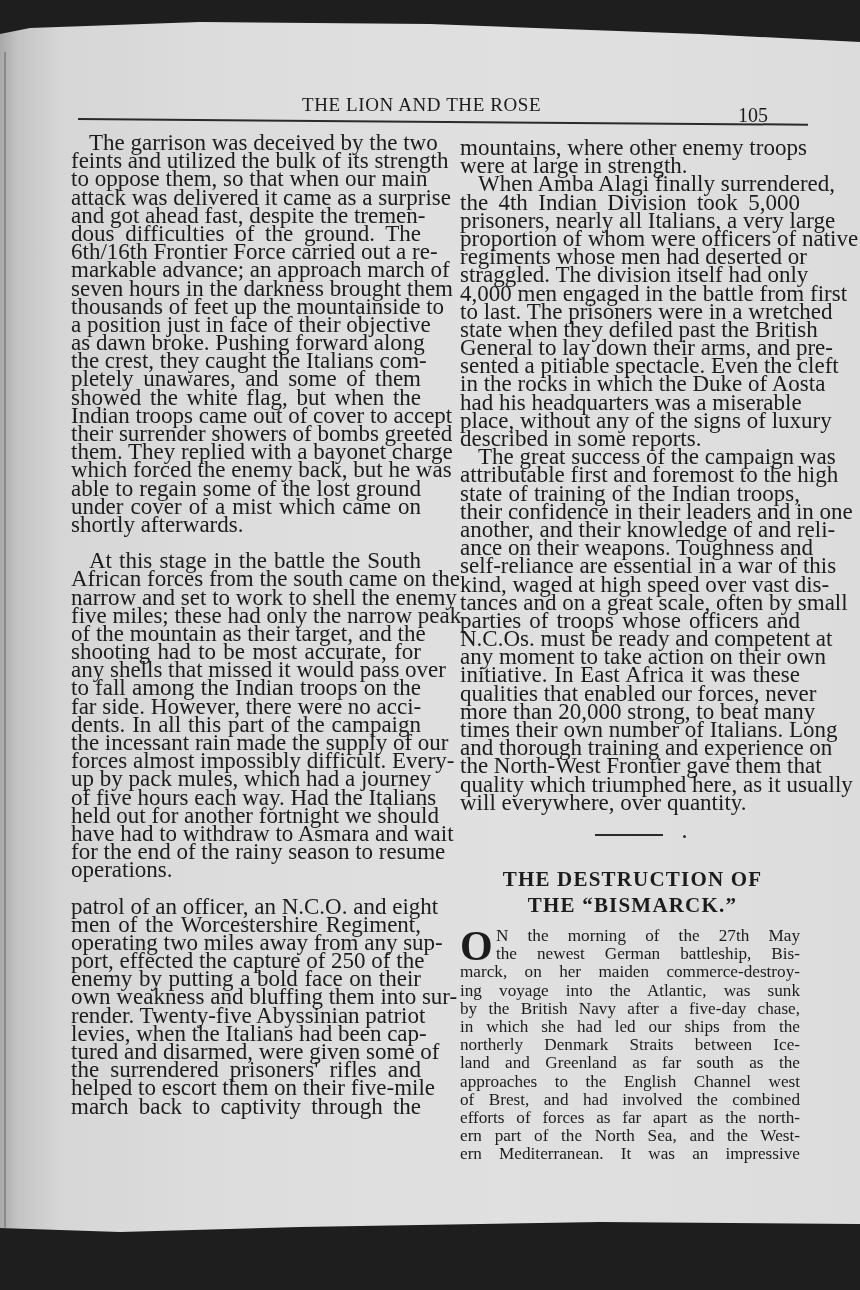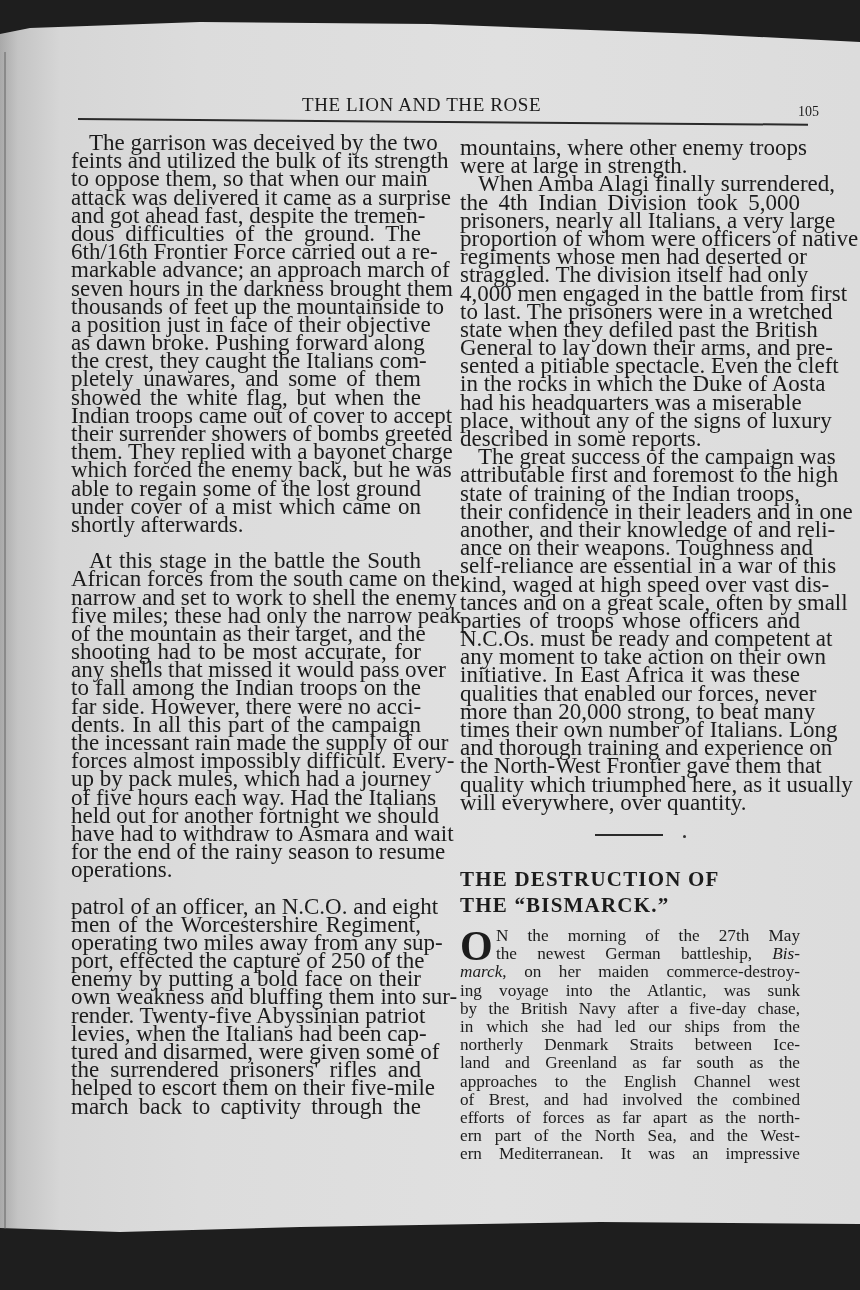--- a/index.html
+++ b/index.html
@@ -26,22 +26,22 @@
     position: absolute; left: 0; top: 94px; width: 860px;
     text-align: center;
     font-size: 19px; letter-spacing: 0.6px;
   }
   .running-head .title {
     position: absolute; left: 302px; top: 0;
     white-space: nowrap;
     font-family: Liberation Serif, serif;
   }
   .page-number {
-    position: absolute; left: 798px; top: 104px;
-    font-size: 14px;
+    position: absolute; left: 738px; top: 104px;
+    font-size: 20px;
   }
   .head-rule {
     position: absolute; left: 78px; top: 118px; width: 730px; height: 2px;
     background: #2a2a2a;
     transform: rotate(0.45deg); transform-origin: left center;
   }
   .col {
     position: absolute;
     width: 350px;
     font-size: 23px;
@@ -61,32 +61,33 @@
   .indent { padding-left: 18px; }
   .gap { height: 18px; }
   .divider {
     position: absolute; left: 595px; top: 834px; width: 68px; height: 1.5px; background: #2a2a2a;
   }
   .dot {
     position: absolute; left: 683px; top: 835px; width: 3px; height: 3px; background: #333; border-radius: 50%;
   }
   .section-title {
     position: absolute; left: 460px; top: 866px; width: 345px;
+    text-align: center;
     font-weight: bold; font-size: 21px; line-height: 26px; letter-spacing: 1.2px;
   }
   .drop-cap-para {
     position: absolute; left: 460px; top: 927px; width: 340px;
     font-size: 17.2px; line-height: 18.2px;
   }
   .dropcap {
     position: absolute; left: 0; top: 1px;
     font-size: 42px; line-height: 36px; font-weight: bold;
   }
   .dc-line { padding-left: 36px; }
-  .it { font-style: italic; }
+  .it { }
 </style>
 </head>
 <body>
 
 <div class="page">
   <div class="page-edge"></div>
 
   <div class="running-head" style="top:72px;">
     <span class="title">THE LION AND THE ROSE</span>
   </div>

